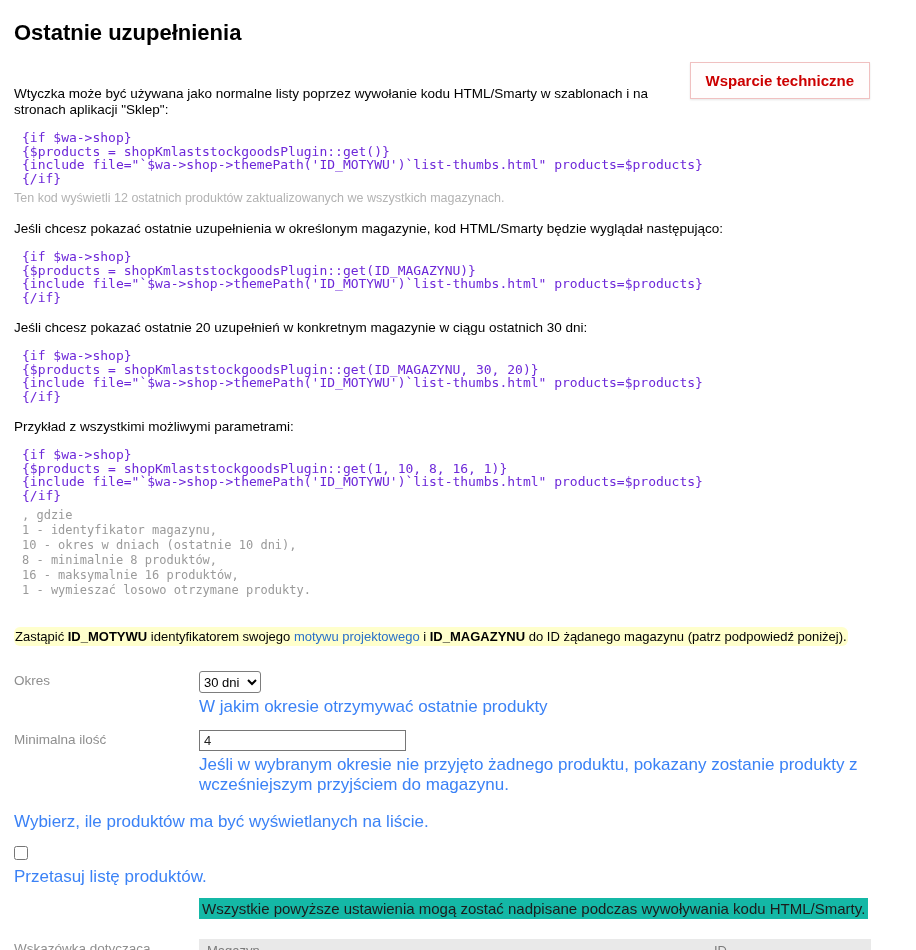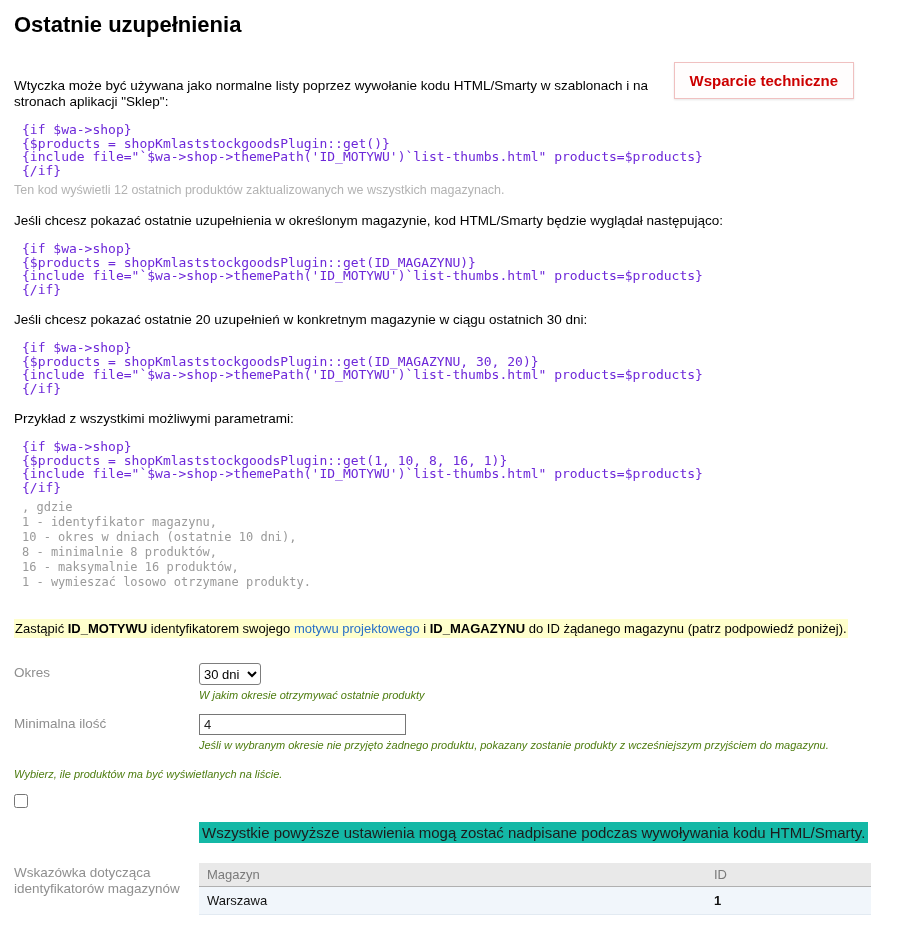--- a/index.html
+++ b/index.html
@@ -2,26 +2,26 @@
 <html><head>
 <meta charset="utf-8">
 <style>
   * { box-sizing: border-box; }
   html,body { margin:0; padding:0; }
   body {
     width:916px; height:950px; overflow:hidden;
     background:#ffffff; color:#000;
     font-family:"Liberation Sans", sans-serif; font-size:13.5px;
   }
-  .page { position:relative; padding:12px 14px 0 14px; width:916px; height:950px; }
+  .page { position:relative; padding:20px 14px 0 14px; width:916px; height:950px; }
 
   h1.title { font-size:22px; font-weight:bold; margin:0 0 40px 0; color:#000; }
 
   .support-btn {
-    position:absolute; top:62px; right:62px;
+    position:absolute; top:62px; right:46px;
     background:#fffdfd; border:1px solid #f0c0c0;
     box-shadow:0 1px 2px rgba(0,0,0,0.10);
     color:#cc0000; font-weight:bold; font-size:15px;
     padding:9px 15px; cursor:pointer; text-align:center;
   }
 
   p.para { margin:16px 0 0 0; line-height:16px; }
   p.intro { max-width:655px; margin:0; }
 
   pre.code {
@@ -31,29 +31,29 @@
   }
   p.small-hint { color:#b3b3b3; font-size:12.5px; margin:6px 0 14px 0; }
 
   pre.code-legend {
     font-family:"DejaVu Sans Mono", monospace;
     font-size:12px; line-height:15px; white-space:pre;
     color:#9a9a9a; margin:3px 0 0 8px;
   }
 
   .note { margin:30px 0 0 0; font-size:13px; }
-  .note .hl { background:#ffffcc; padding:2px 1px; line-height:17px; }
+  .note .hl { background:#ffffcc; padding:2px 1px; line-height:17px;border-radius:6px; }
   .note b { font-weight:bold; }
   .note a { color:#2970c8; text-decoration:none; cursor:pointer; }
 
   .form { margin-top:26px; }
   .row { display:flex; margin-bottom:13px; }
   .row .label { width:185px; flex:0 0 185px; color:#8f8f8f; padding-top:2px; line-height:16px; }
   .row .field { flex:1; }
-  .field-hint { color:#4d7c0f; font-size:11px; margin-top:4px;font-style:italic; }
+  .field-hint { color:#3b82f6; font-size:17px; margin-top:4px; }
 
   select.period {
     font-family:"Liberation Sans", sans-serif; font-size:13px;
     height:22px; min-width:62px; border:1px solid #7d7d7d; border-radius:3px; background:#fff;
   }
   input.txt {
     width:207px; height:21px; border:1px solid #767676; padding:1px 4px;
     font-family:"Liberation Sans", sans-serif; font-size:13px; color:#222;
   }
   input.chk { width:14px; height:14px; margin:1px 0 0 0; }
@@ -142,20 +142,21 @@
 
     <div class="row">
       <div class="field">
         <div class="field-hint">Wybierz, ile produktów ma być wyświetlanych na liście.</div>
       </div>
     </div>
 
     <div class="row">
       <div class="field">
         <input class="chk" type="checkbox" style="">
+        <div class="field-hint">Przetasuj listę produktów.</div>
       </div>
     </div>
 
     <div class="warning-row">
       <span class="hl2">Wszystkie powyższe ustawienia mogą zostać nadpisane podczas wywoływania kodu HTML/Smarty.</span>
     </div>
 
     <div class="row">
       <div class="label">Wskazówka dotycząca identyfikatorów magazynów</div>
       <div class="field">

